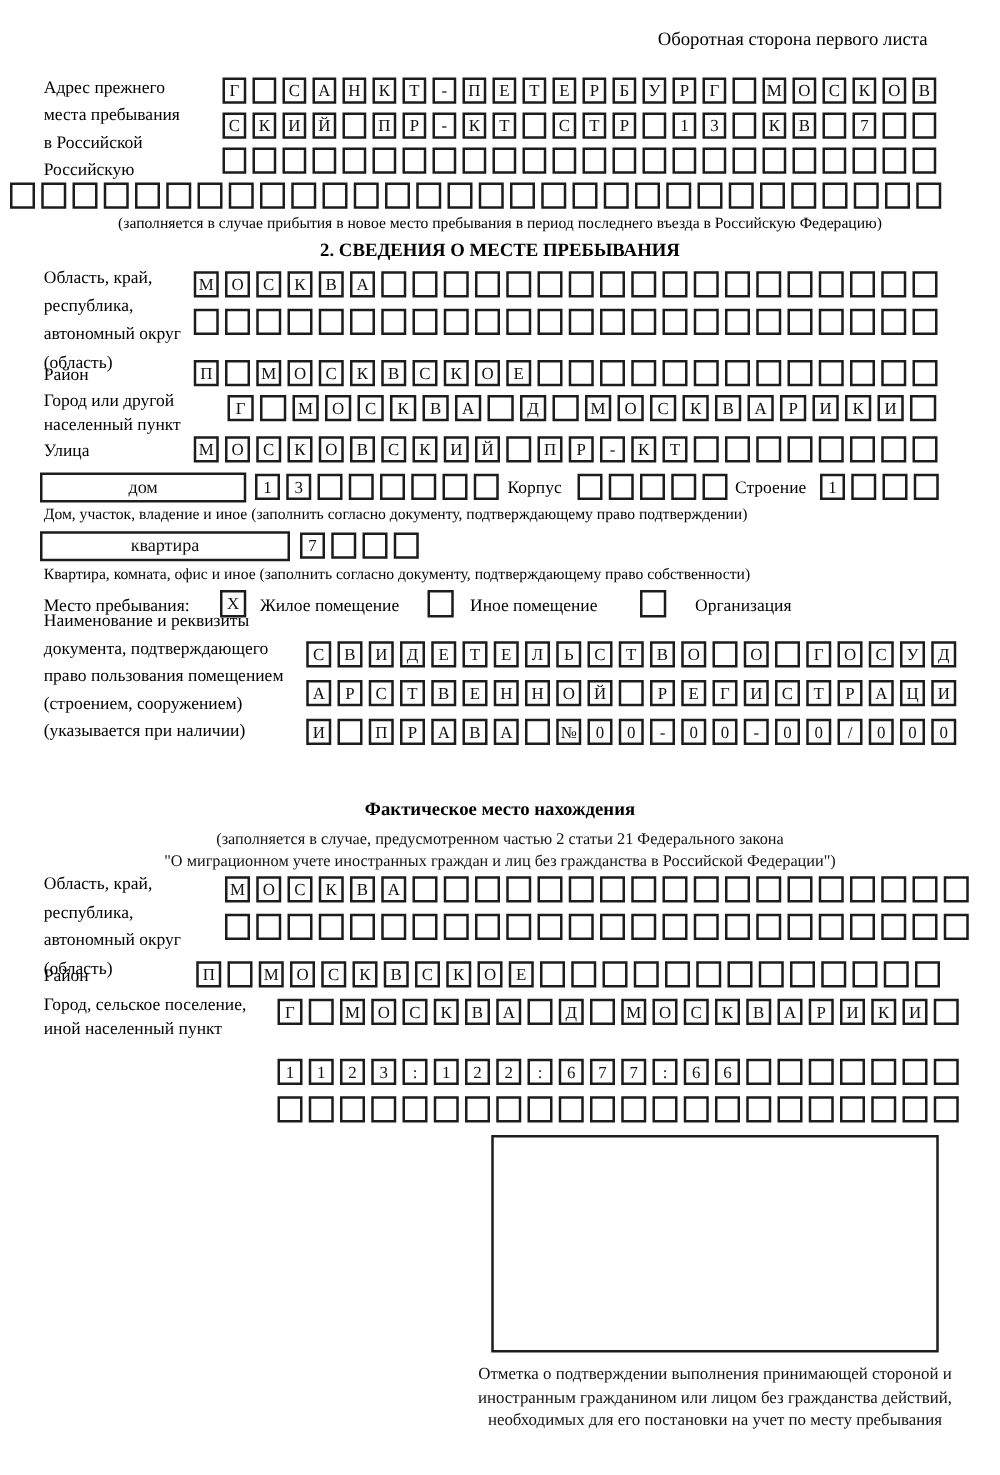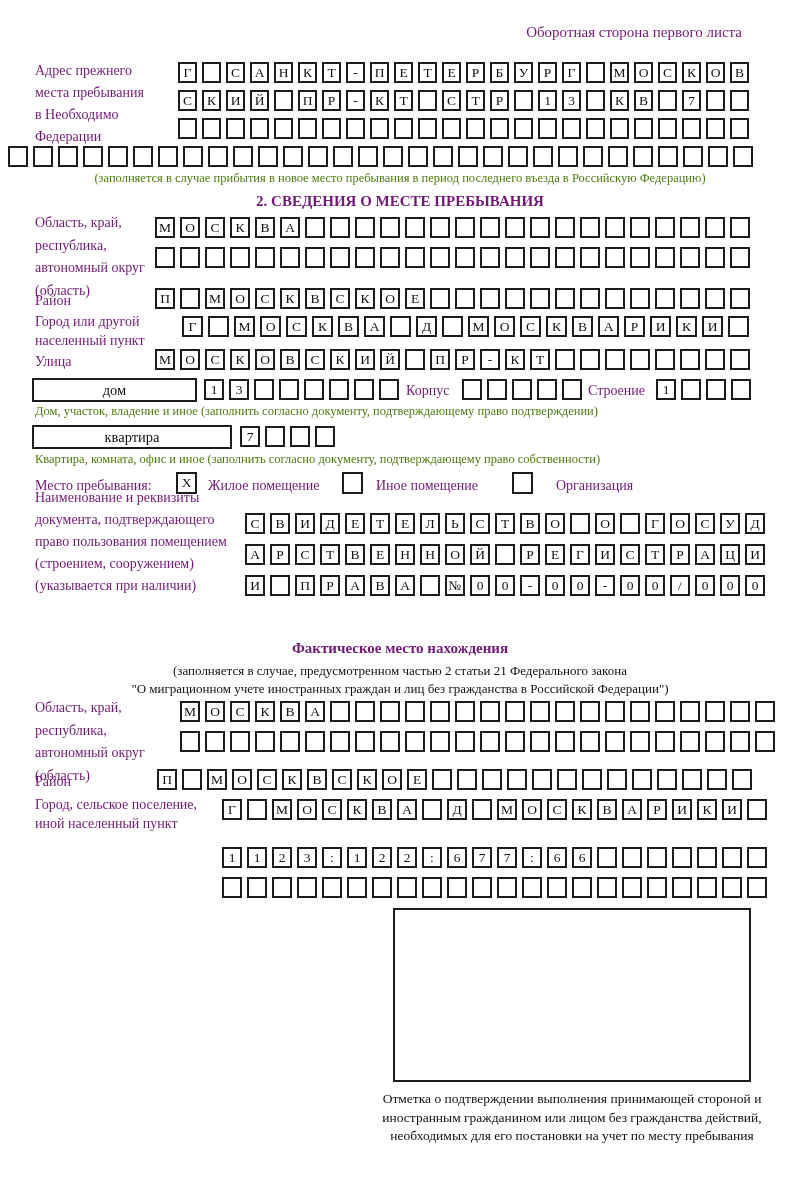--- a/index.html
+++ b/index.html
@@ -1,20 +1,20 @@
 <!DOCTYPE html>
 <html><head>
 <meta charset="utf-8">
 <style>
   html,body{margin:0;padding:0;background:#fff;}
   #page{position:relative;width:800px;height:1180px;background:#fff;color:#111;
         font-family:"Liberation Serif","DejaVu Serif",serif;overflow:hidden;}
   .abs{position:absolute;}
-  .lbl{font-size:14px;line-height:21px;color:#701a75;}
-  .small{font-size:12.5px;color:#4d7c0f;}
+  .lbl{font-size:14px;line-height:21px;color:#000000;}
+  .small{font-size:12.5px;color:#000000;}
   .bold{font-weight:bold;}
   .center{text-align:center;}
   .cellrow{position:absolute;display:flex;gap:5px;}
   .cell{width:20px;height:21px;border:2px solid #1c1c1c;box-sizing:border-box;
         display:flex;align-items:center;justify-content:center;
         font-size:13.5px;font-family:"Liberation Serif","DejaVu Serif",serif;background:#fff;}
   .cellrow.narrow .cell{width:19px;}
   .cellrow.wide .cell{width:21px;}
   .fieldbox{position:absolute;border:2px solid #1c1c1c;box-sizing:border-box;height:24px;
         display:flex;align-items:center;justify-content:center;font-size:14.5px;background:#fff;text-align:right;}
@@ -22,21 +22,21 @@
         display:flex;align-items:center;justify-content:center;font-size:13.5px;background:#fff;}
   .stampbox{position:absolute;border:2px solid #1c1c1c;box-sizing:border-box;background:#fff;}
 </style>
 </head>
 <body>
 
 <div id="page">
 
   <div class="abs lbl" style="top:22px;right:58px;font-size:15px;">Оборотная сторона первого листа</div>
 
-  <div class="abs lbl" style="left:35px;top:60px;width:118px;line-height:22px;">Адрес прежнего места пребывания в Необходимо Федерации</div>
+  <div class="abs lbl" style="left:35px;top:60px;width:118px;line-height:22px;">Адрес прежнего места пребывания в Российской Российскую</div>
   <div class="cellrow narrow" style="left:178px;top:62px;">
       <span class="cell">Г</span>
       <span class="cell"></span>
       <span class="cell">С</span>
       <span class="cell">А</span>
       <span class="cell">Н</span>
       <span class="cell">К</span>
       <span class="cell">Т</span>
       <span class="cell">-</span>
       <span class="cell">П</span>

